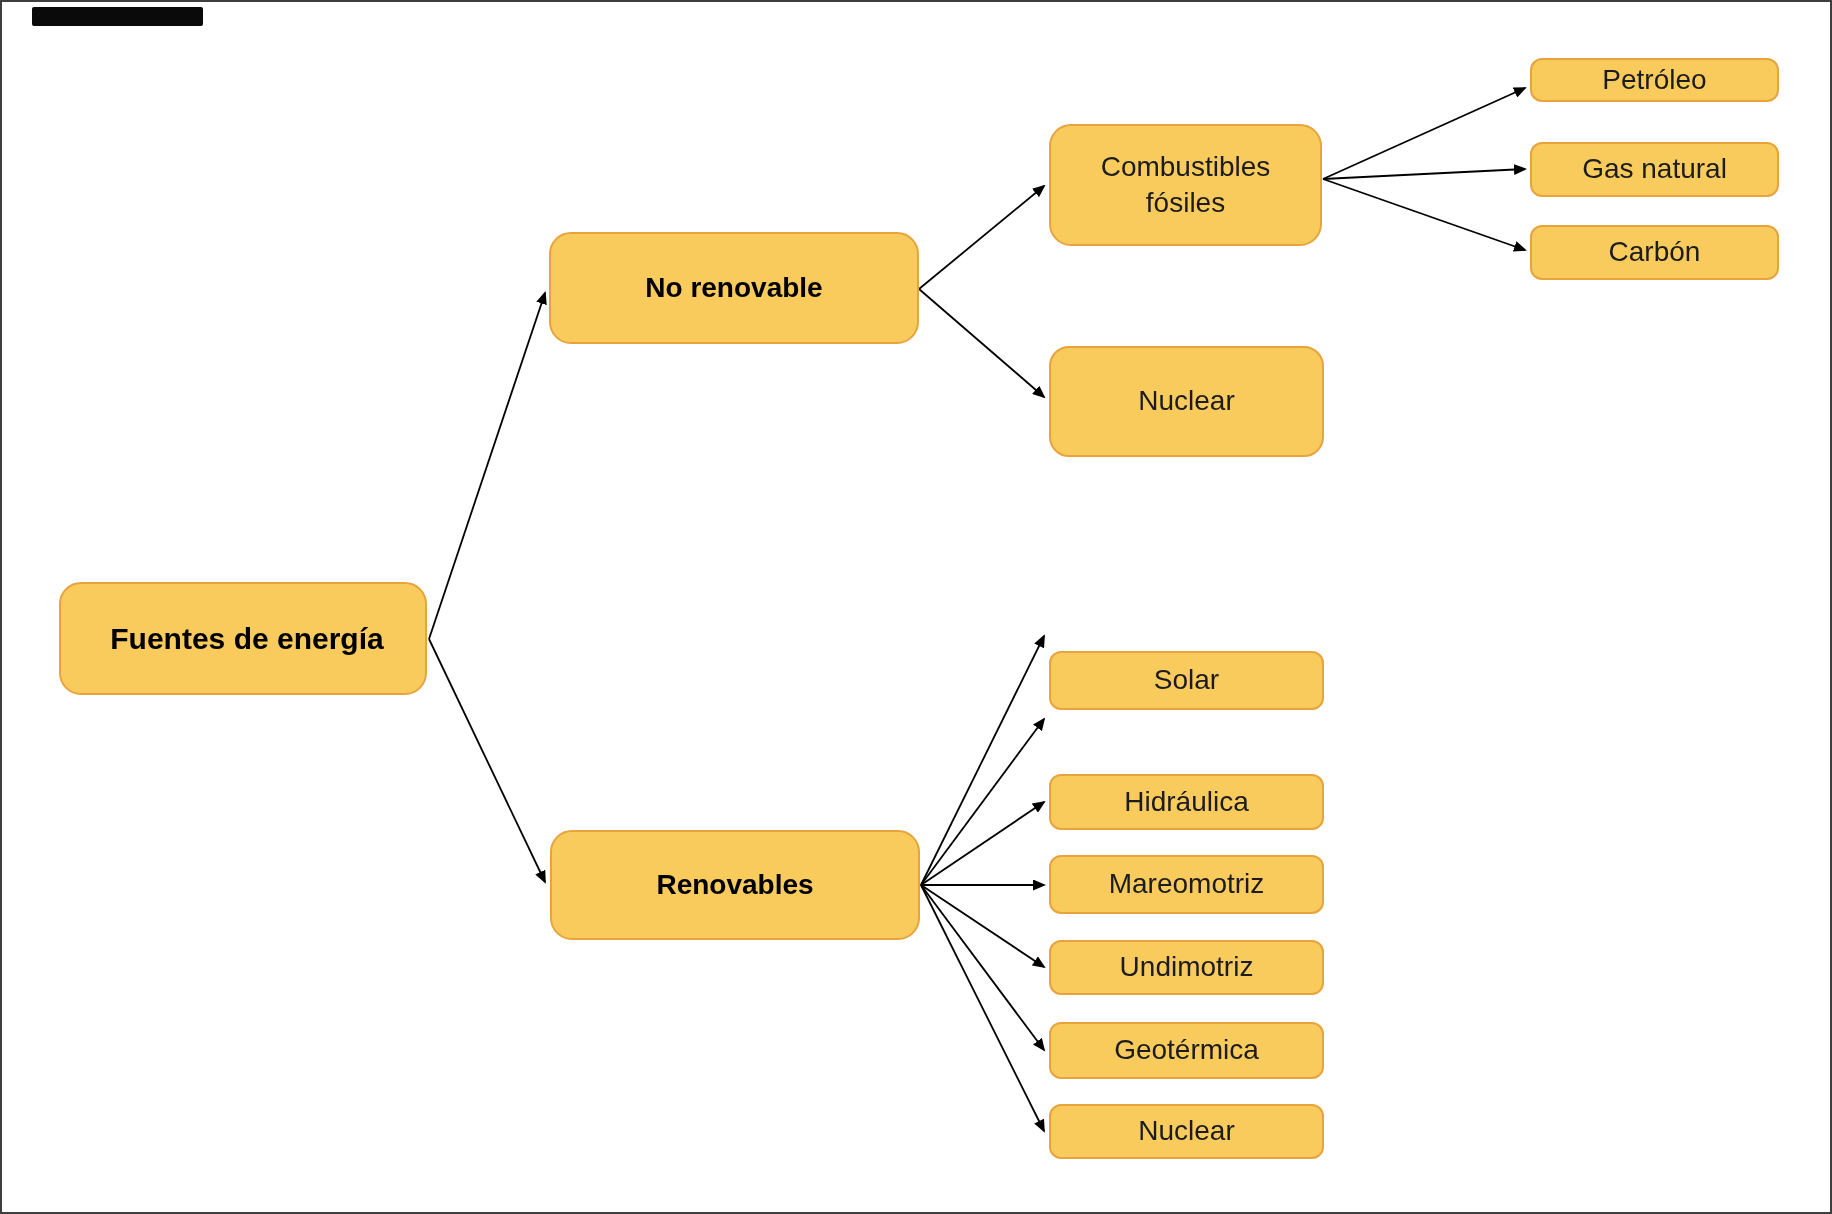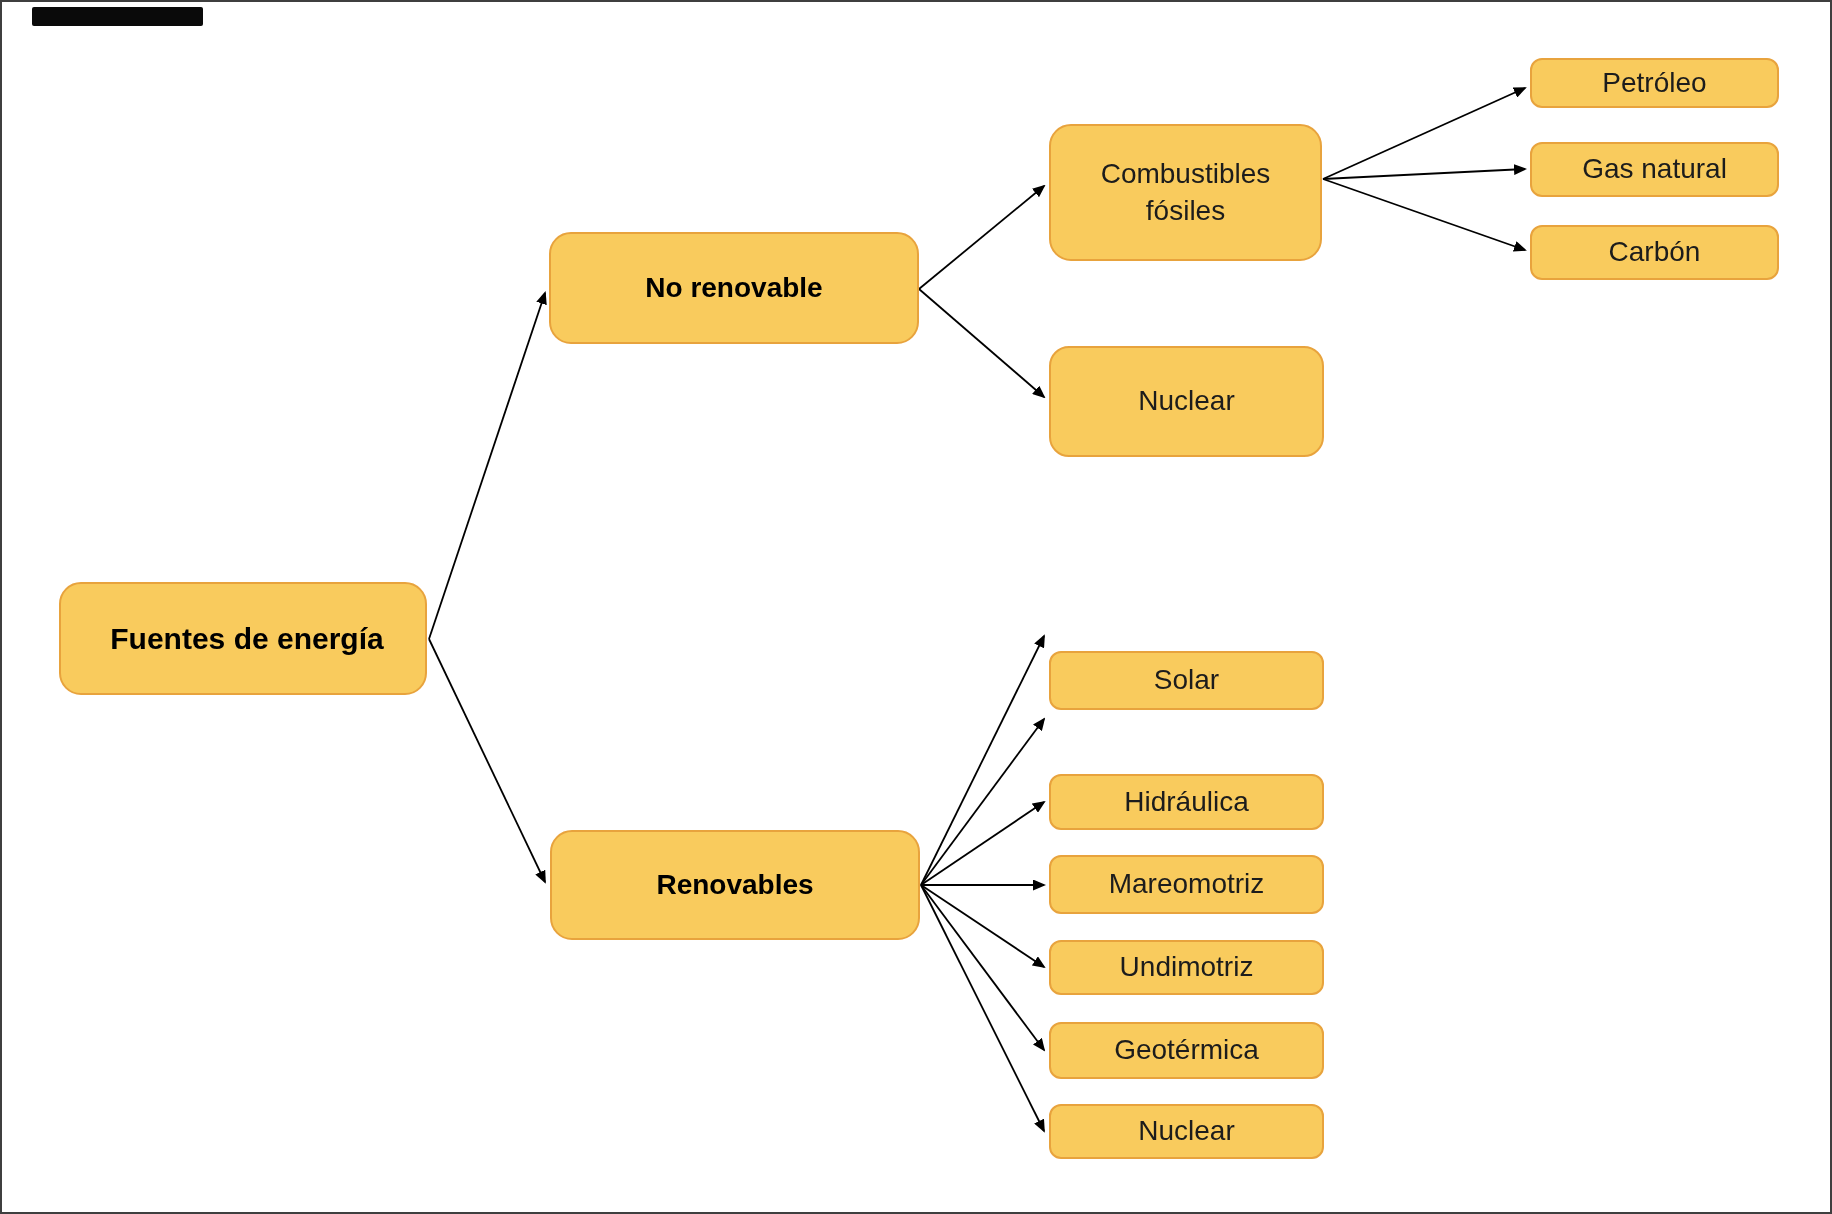--- a/index.html
+++ b/index.html
@@ -74,29 +74,29 @@
   </div>
 
   <div class="node big bold" style="left:547px;top:230px;width:370px;height:112px;">
     <span>No renovable</span>
   </div>
 
   <div class="node big bold" style="left:548px;top:828px;width:370px;height:110px;">
     <span>Renovables</span>
   </div>
 
-  <div class="node big" style="left:1047px;top:122px;width:273px;height:137px;">
+  <div class="node big" style="left:1047px;top:122px;width:273px;height:122px;">
     <span>Combustibles fósiles</span>
   </div>
 
   <div class="node big" style="left:1047px;top:344px;width:275px;height:111px;border-radius:20px;">
     <span>Nuclear</span>
   </div>
 
-  <div class="node small" style="left:1528px;top:56px;width:249px;height:50px;">
+  <div class="node small" style="left:1528px;top:56px;width:249px;height:44px;">
     <span>Petróleo</span>
   </div>
 
   <div class="node small" style="left:1528px;top:140px;width:249px;height:55px;">
     <span>Gas natural</span>
   </div>
 
   <div class="node small" style="left:1528px;top:223px;width:249px;height:55px;">
     <span>Carbón</span>
   </div>

